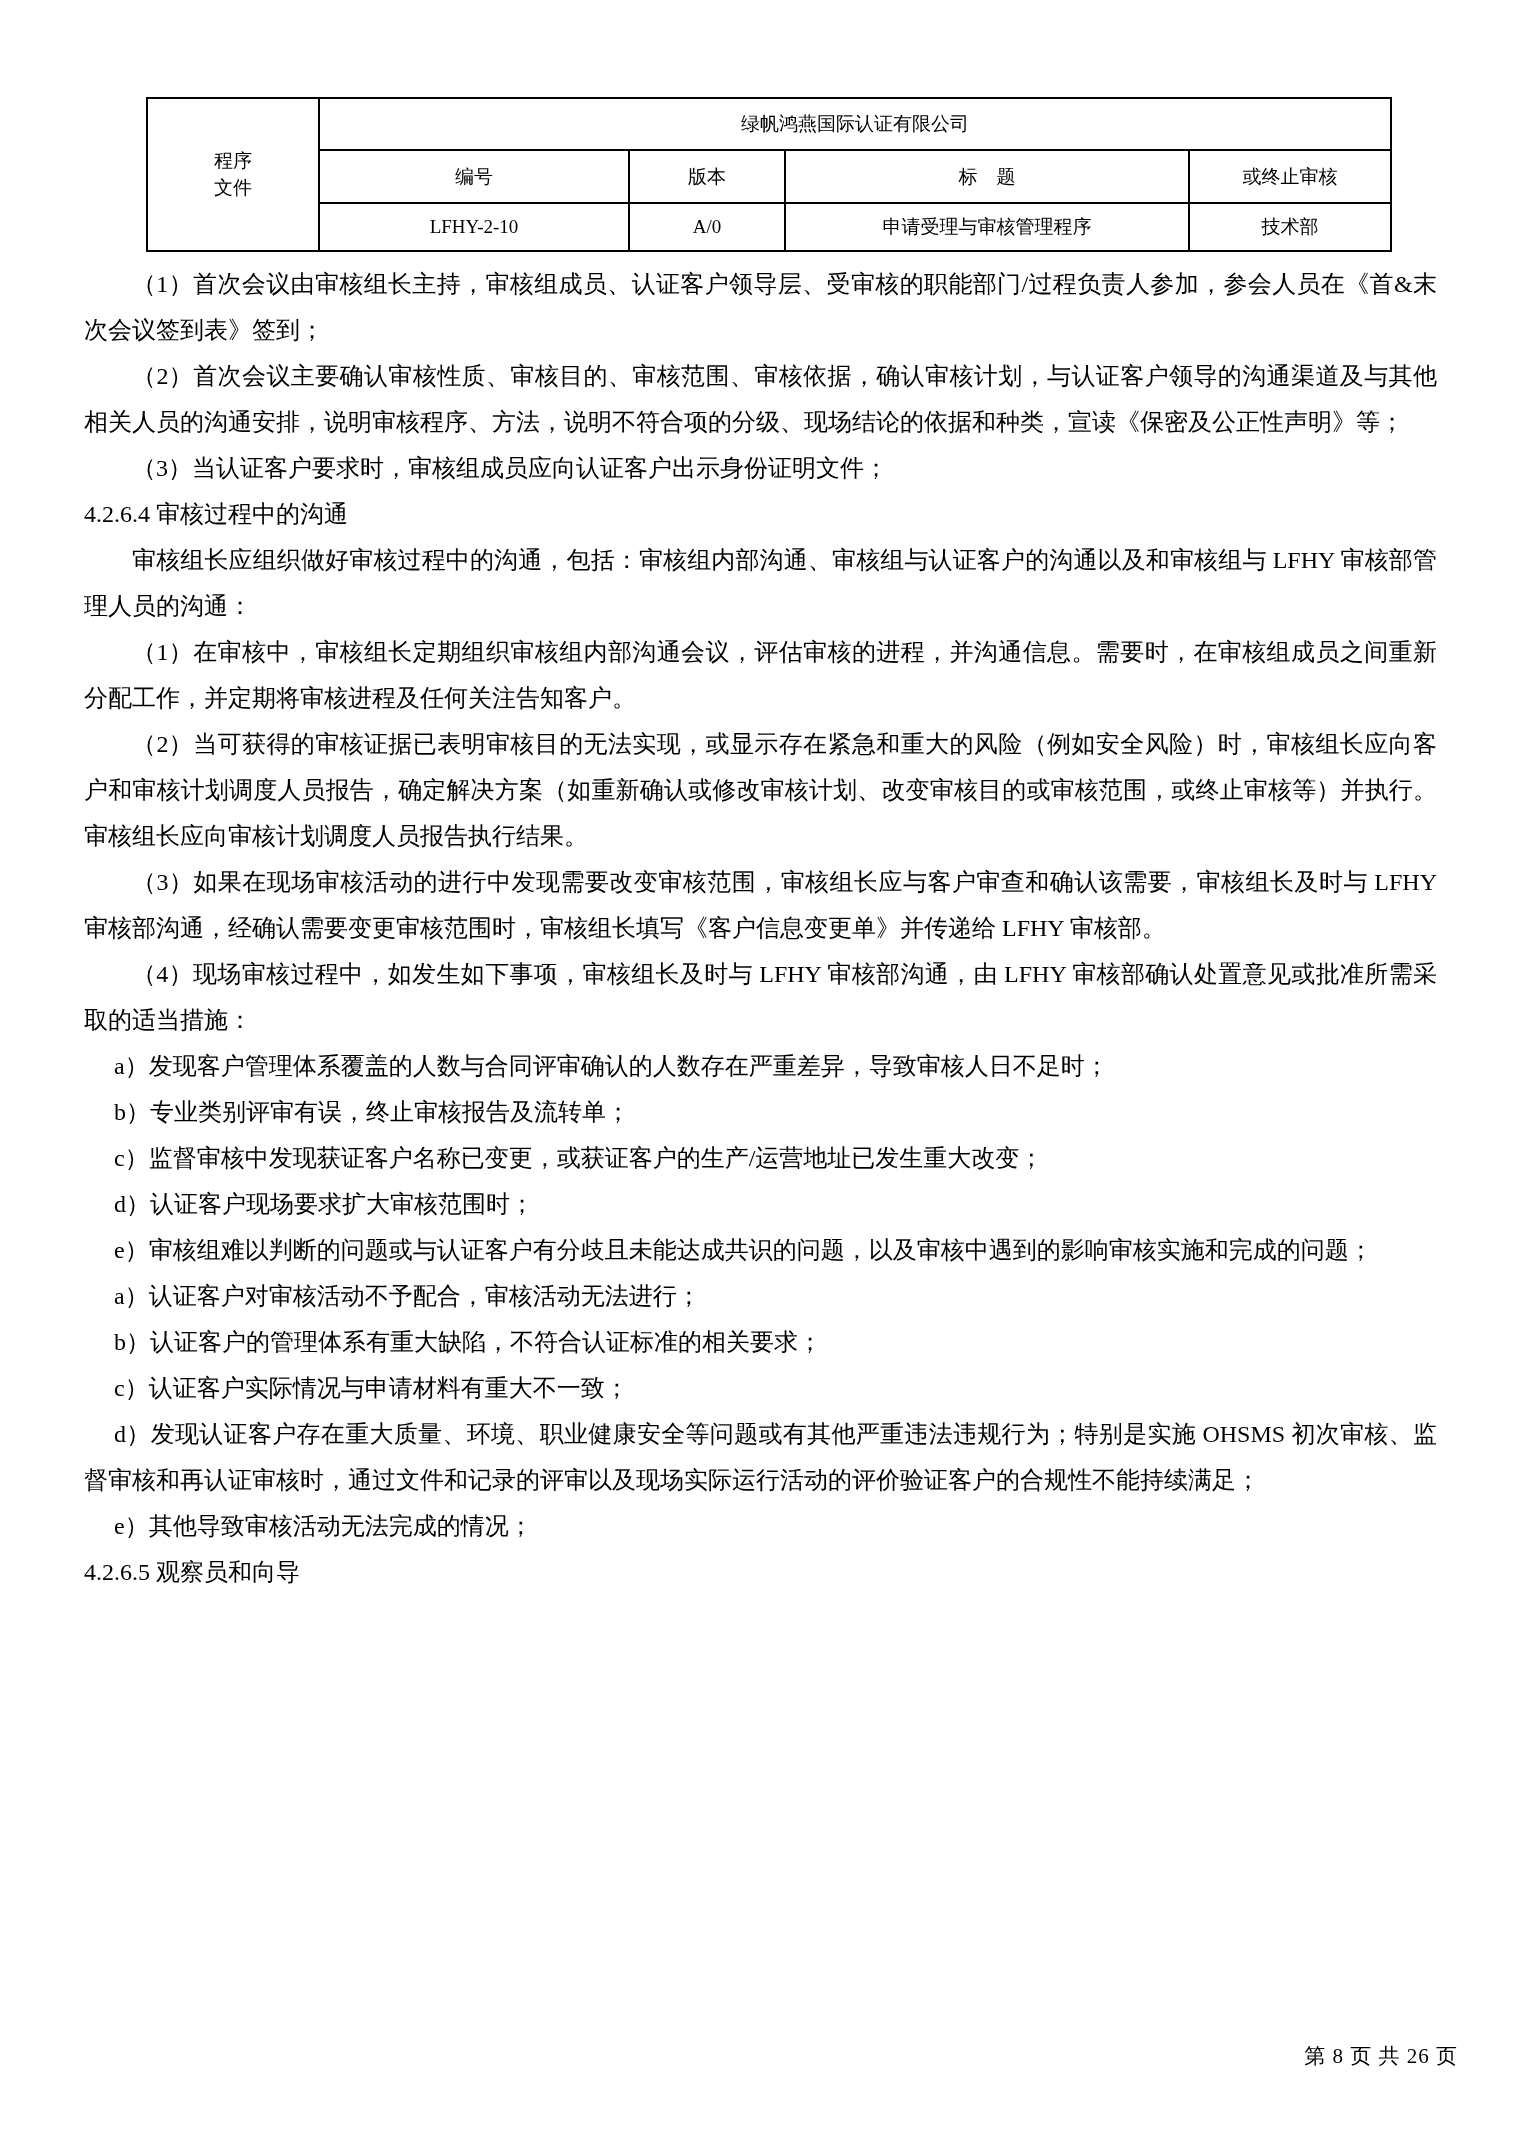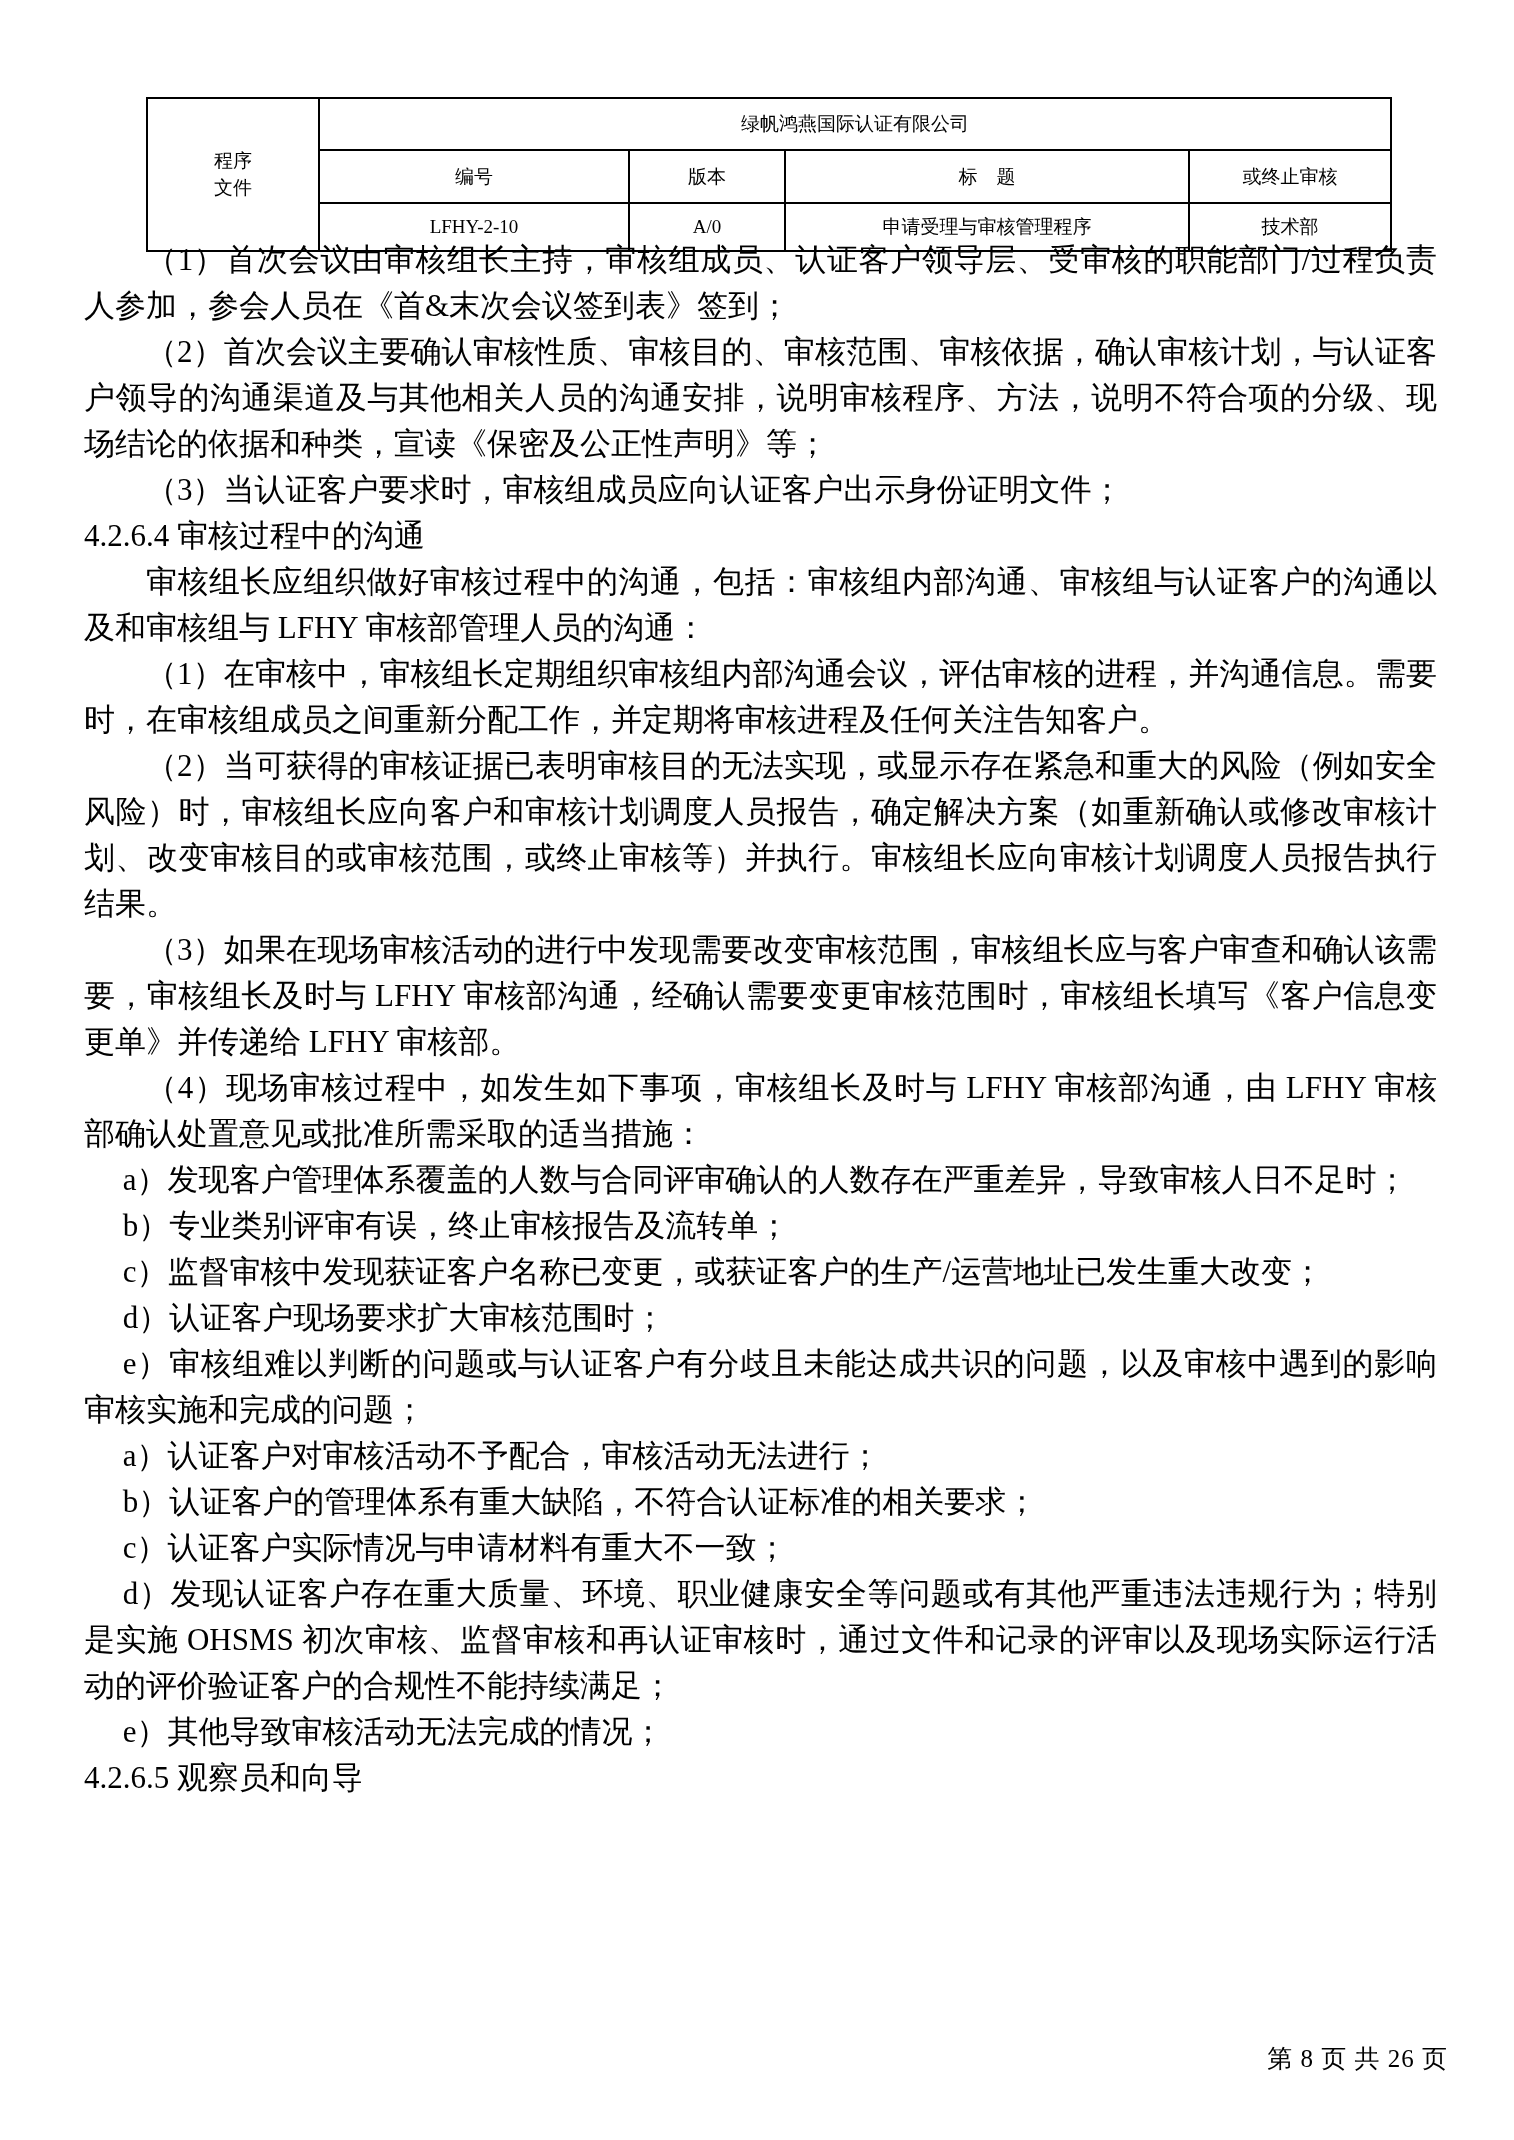--- a/index.html
+++ b/index.html
@@ -37,35 +37,35 @@
   tr.row-values  td { height: 46px; }
   .doc-type-inner {
     display: inline-block;
     width: 2.2em;
     word-break: break-all;
     line-height: 1.4;
   }
   .body-text {
     position: absolute;
     left: 84px;
-    top: 237px;
+    top: 261px;
     width: 1353px;
-    font-size: 31px;
+    font-size: 24px;
     line-height: 46px;
     text-align: justify;
   }
   .body-text p { margin: 0; padding: 0; }
   .body-text p.para    { text-indent: 2em; }
   .body-text p.item    { text-indent: 1.25em; }
   .body-text p.heading { text-indent: 0; }
   .page-footer {
     position: absolute;
-    right: 66px;
+    right: 56px;
     top: 2042px;
-    font-size: 25px;
+    font-size: 21px;
     letter-spacing: 1px;
   }
 </style>
 </head>
 <body>
 
 <div class="page">
 
   <table class="doc-table">
     <colgroup>

